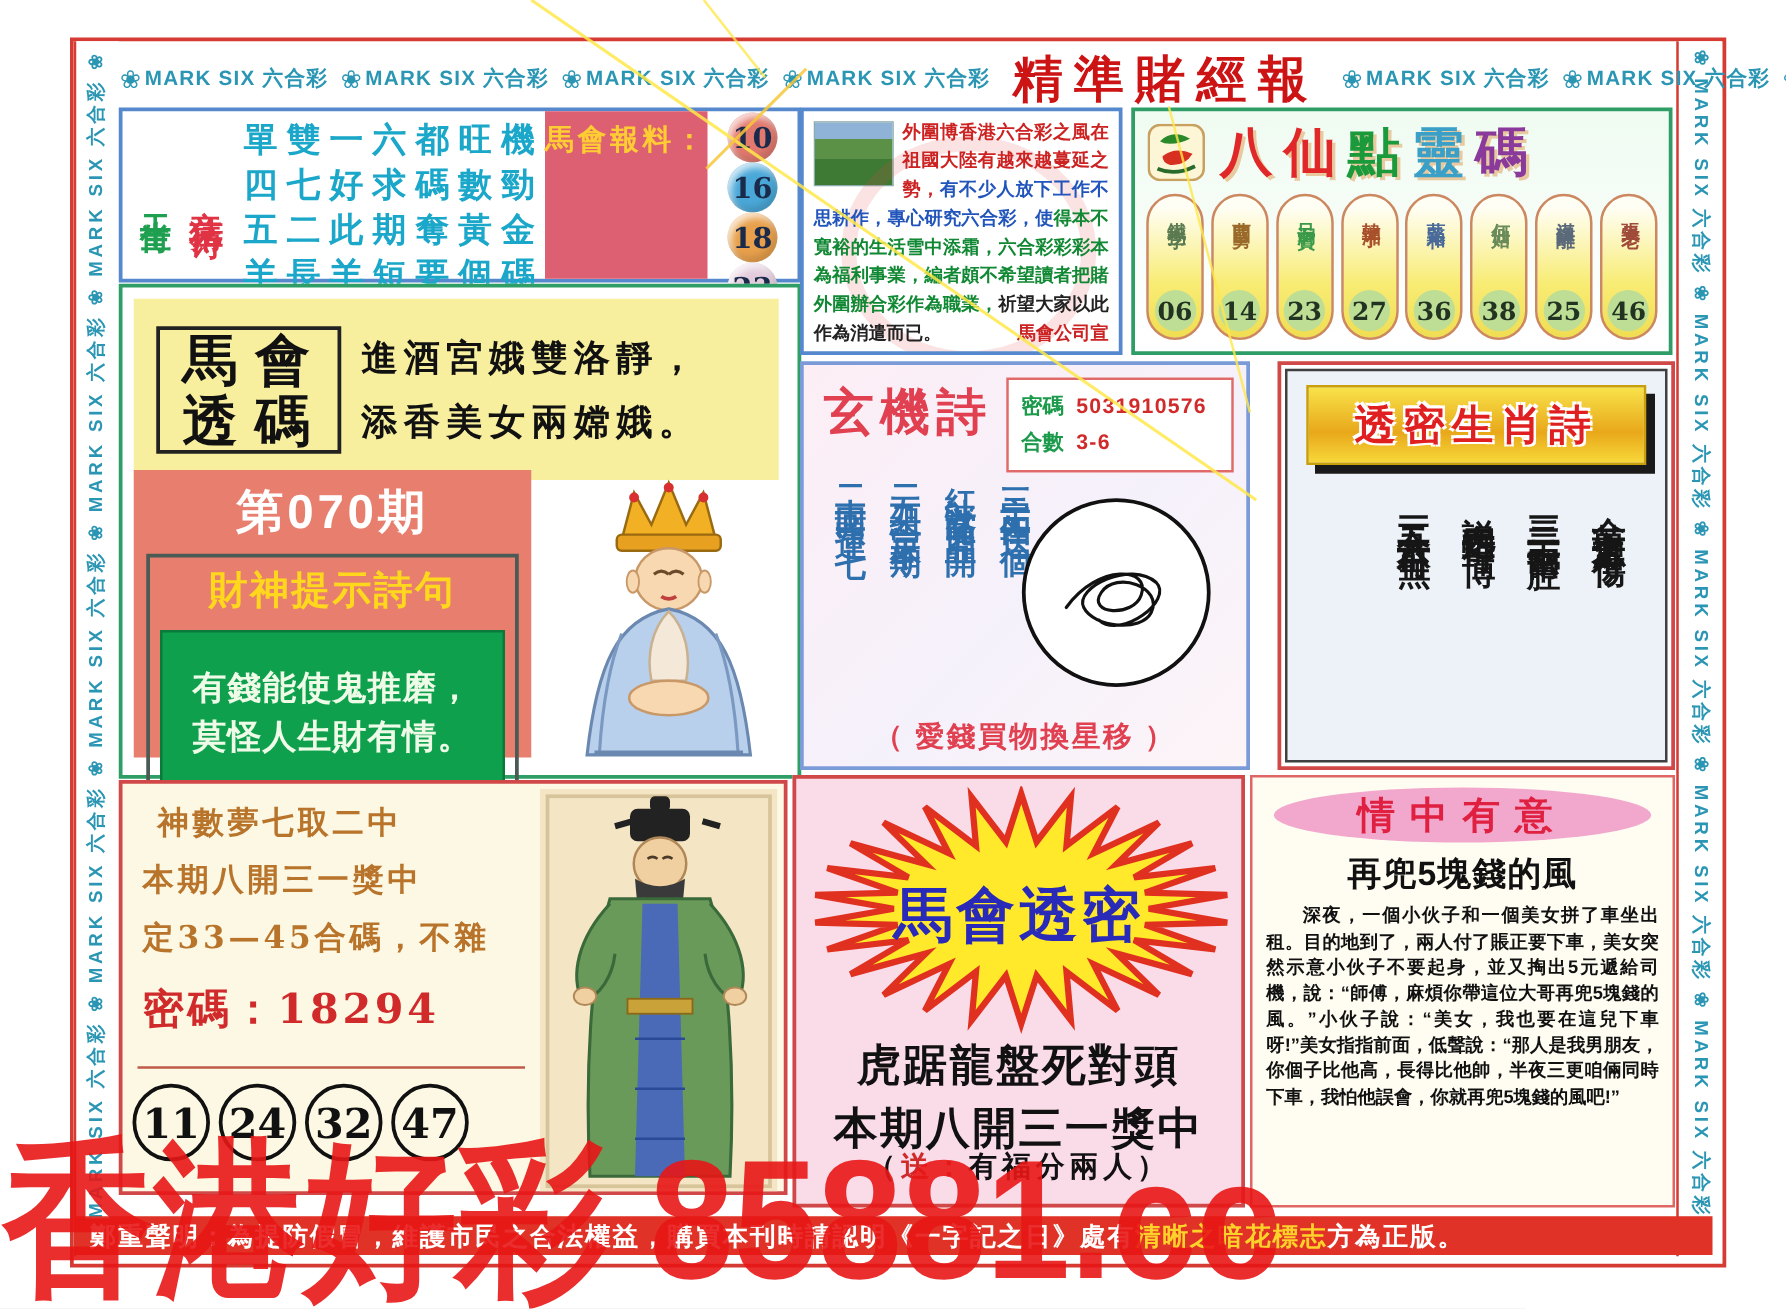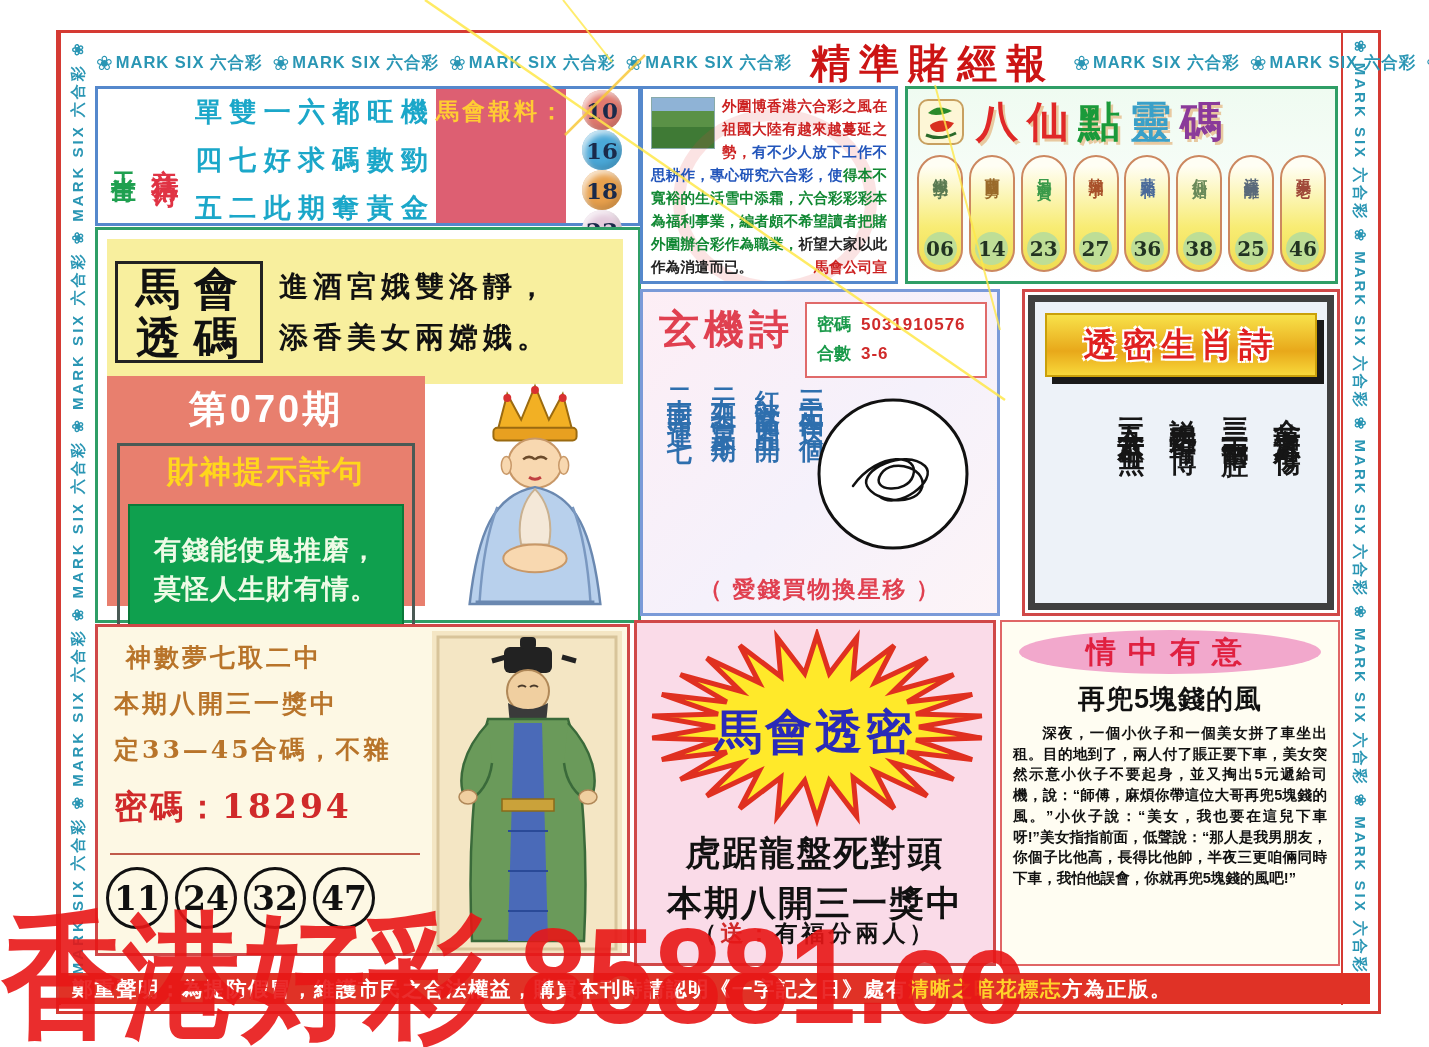--- a/index.html
+++ b/index.html
@@ -21,34 +21,34 @@
   .flower{color:#2a96b4;font-size:20px;margin-right:3px;}
   .brand-text{color:#2a96b4;font-weight:bold;font-size:16.5px;letter-spacing:1px;}
   #page-title{color:#cc1414;font-family:"DejaVu Serif",serif;font-weight:bold;font-size:40px;
               letter-spacing:9px;margin:0 18px 0 8px;}
 
   
   #box-zodiac{left:95px;top:86px;width:540px;height:134px;border:3px solid #5588cc;background:#fff;display:flex;}
   .vlabel{writing-mode:vertical-rl;text-orientation:upright;font-weight:bold;text-align:center;padding:4px 2px;}
   #zodiac-l1{font-size:25px;color:#1fa050;letter-spacing:2px;margin-left:8px;}
   #zodiac-l2{font-size:27px;color:#e03344;letter-spacing:6px;margin-left:2px;}
-  #zodiac-lines{flex:1;display:flex;flex-direction:column;justify-content:space-around;padding:5px 8px 5px 10px;gap:12px;}
+  #zodiac-lines{flex:1;display:flex;flex-direction:column;justify-content:space-around;padding:5px 8px 5px 10px;}
   .zline{color:#1ba7c9;font-weight:bold;font-size:27px;text-align:justify;text-align-last:justify;letter-spacing:0;}
   #tips{width:202px;display:flex;flex-direction:row;}
   #tips-title{background:#dd5f72;color:#ffcc33;font-weight:bold;font-size:23px;text-align:center;
               letter-spacing:3px;padding:7px 0 6px;}
   #tips-balls{flex:1;display:flex;flex-wrap:wrap;align-content:space-around;justify-content:space-around;padding:1px 4px;}
   .ball{width:40px;height:40px;border-radius:50%;display:grid;place-items:center;
         color:#1a2a4a;font-weight:bold;font-size:23px;font-family:"DejaVu Serif",serif;
         box-shadow:inset -3px -4px 6px rgba(0,0,0,.14), inset 3px 4px 6px rgba(255,255,255,.75);}
 
   
   #box-green{left:95px;top:227px;width:540px;height:390px;border:3px solid #2f9e66;background:#fff;}
   #touma-strip{position:absolute;left:9px;top:9px;width:516px;height:145px;background:#f8ef9e;
-               display:flex;align-items:center;padding:0 8px;box-sizing:border-box;}
+               display:flex;align-items:center;padding:0 18px;box-sizing:border-box;}
   #touma-label{border:3px solid #222;width:148px;height:102px;display:grid;grid-template-rows:1fr 1fr;
                text-align:center;font-family:"DejaVu Serif",serif;font-weight:bold;font-size:44px;
                line-height:1.12;color:#111;letter-spacing:14px;padding-left:10px;box-sizing:border-box;}
   #touma-verse{flex:1;margin-left:16px;font-family:"DejaVu Serif",serif;font-weight:bold;font-size:29px;
                color:#111;letter-spacing:5px;line-height:1.75;}
   #issue-block{position:absolute;left:9px;top:146px;width:318px;height:230px;background:#e87f6e;}
   #issue-no{color:#fff;font-weight:bold;font-size:38px;text-align:center;letter-spacing:3px;margin-top:8px;}
   #hint-outer{border:3px solid #4a5a55;margin:8px 10px 0;}
   #hint-title{color:#ffd71c;font-weight:bold;font-size:31px;text-align:center;letter-spacing:2px;padding:5px 0;}
   #hint-verse{background:#0fa04e;border:2px solid #0a7a3a;margin:6px 8px 8px;padding:25px 4px;
@@ -88,21 +88,21 @@
   .code-label{color:#1a9a4a;margin-right:10px;}
   .code-value{color:#d02a2a;letter-spacing:1px;}
   #xuanji-cols{position:absolute;left:10px;top:78px;height:238px;writing-mode:vertical-rl;}
   .vcol{font-weight:bold;font-size:25px;color:#2e6fae;letter-spacing:8px;margin:0 11px;}
   #xuanji-circle{position:absolute;right:20px;top:98px;}
   #xuanji-footer{position:absolute;left:0;right:0;bottom:8px;text-align:center;color:#e04050;
                  font-weight:bold;font-size:23px;letter-spacing:2px;}
 
   
   #box-shengxiao{left:1022px;top:289px;width:318px;height:327px;border:3px solid #d04848;background:#fff;box-sizing:border-box;}
-  #shengxiao-inner{position:absolute;inset:3px;border:7px solid #404040;background:#edf2f8;}
+  #shengxiao-inner{position:absolute;inset:3px;border:2px solid #404040;background:#edf2f8;}
   #shengxiao-plaque{margin:11px auto 0;width:268px;height:60px;
        background:linear-gradient(#f8e24a,#e8a81a 60%,#f8d83a);border:2px solid #caa00a;
        box-shadow:7px 7px 0 #1a1a1a;display:grid;place-items:center;}
   #shengxiao-title{font-weight:bold;font-size:33px;color:#e02020;letter-spacing:6px;
        text-shadow:-2px -2px 0 #fff,2px -2px 0 #fff,-2px 2px 0 #fff,2px 2px 0 #fff;}
   #shengxiao-cols{margin:20px auto 0;height:218px;writing-mode:vertical-rl;display:block;width:280px;}
   .vcol2{font-weight:bold;font-size:27px;color:#161616;letter-spacing:5px;margin:0 16px;}
 
   
   #box-dream{left:95px;top:624px;width:535px;height:332px;border:3px solid #d04848;background:#fdf8e4;

